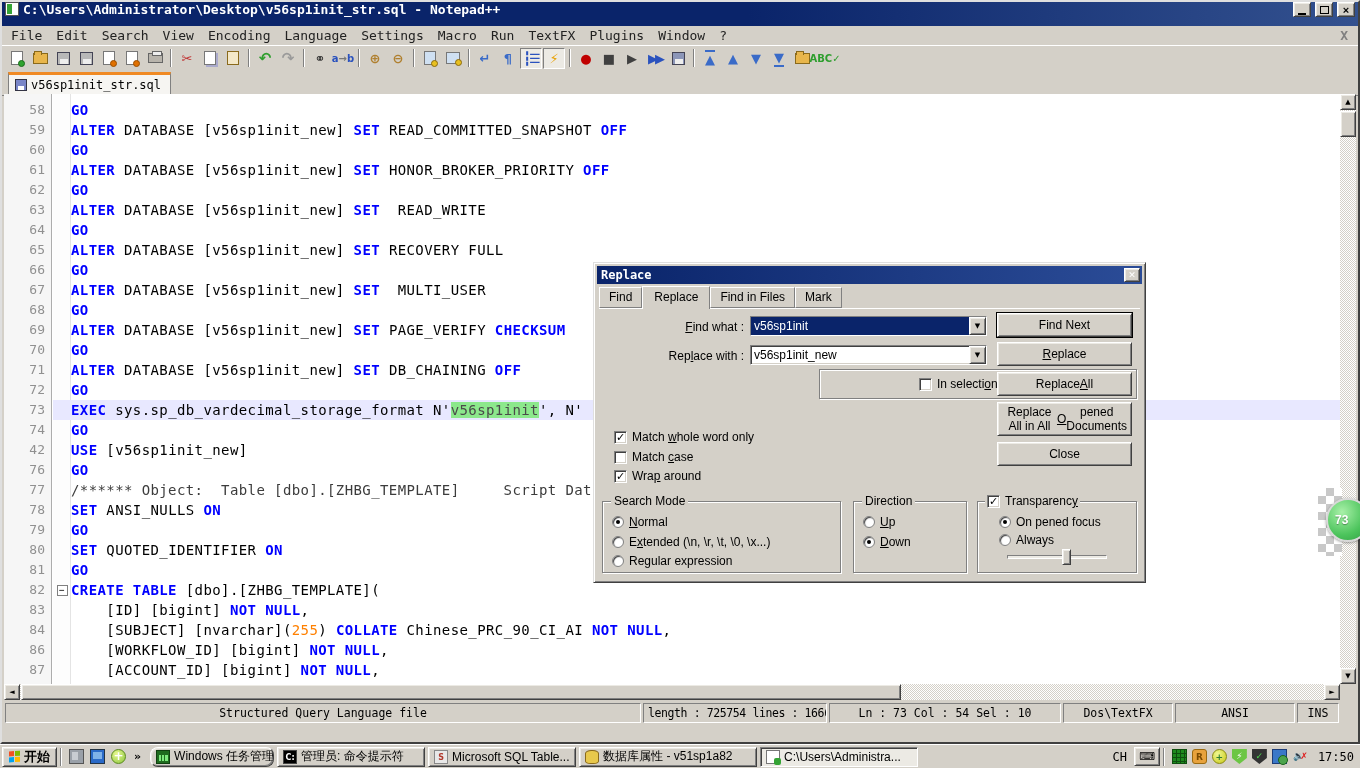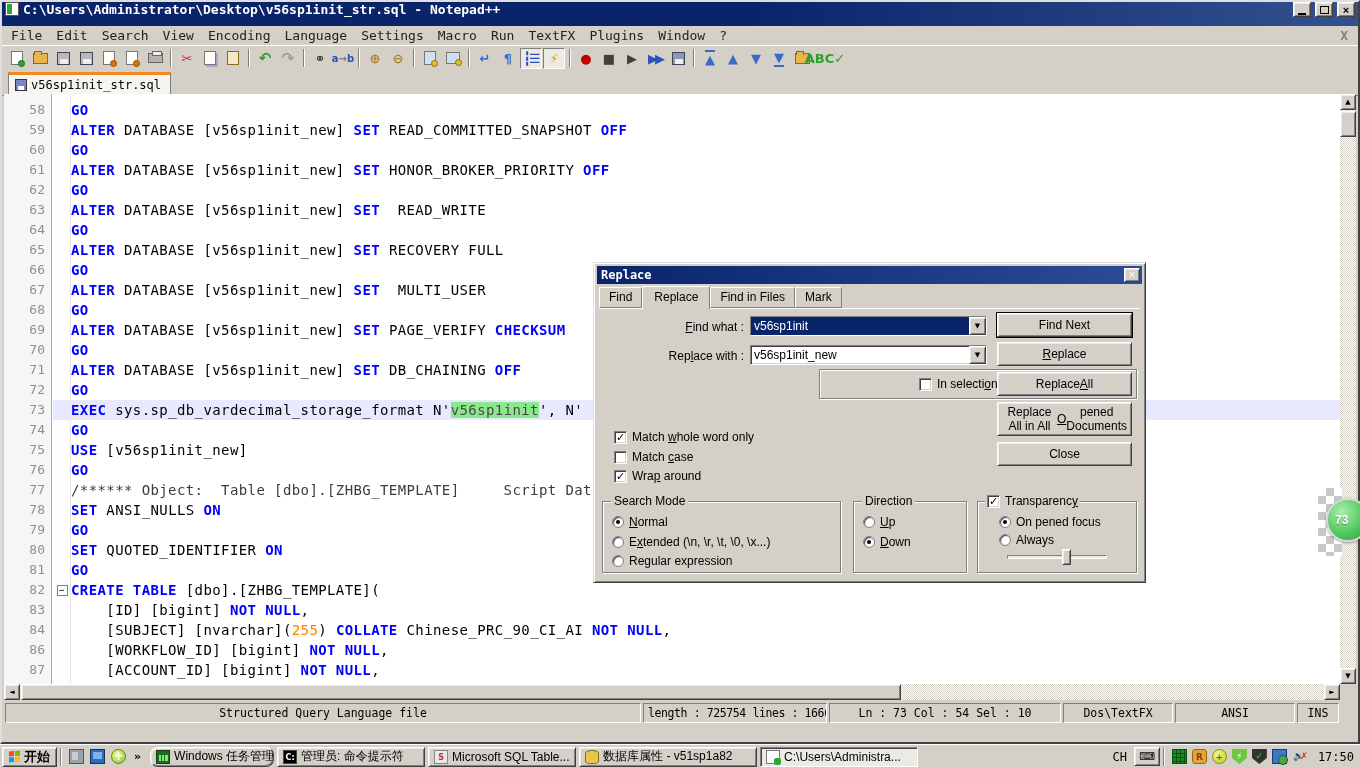--- a/index.html
+++ b/index.html
@@ -351,21 +351,21 @@
         <span class="tb">
           <span class="gch" style="color:#3A6BC8">▼</span>
         </span>
         <span class="tb">
           <span class="gch" style="color:#3A6BC8; border-bottom:2px solid #3A6BC8">▼</span>
         </span>
         <span class="tb">
           <span class="gi-folder"></span>
         </span>
         <span class="tb">
-          <span class="gch" style="color:#2E9E2E; font-size:13px">ABC✓</span>
+          <span class="gch" style="color:#2E9E2E; font-size:10px">ABC✓</span>
         </span>
       </div>
 
     <div class="tabbar">
       <div class="tab active">
         <span class="tab-disk"></span>
         <span>v56sp1init_str.sql</span>
       </div>
     </div>
 
@@ -383,21 +383,21 @@
           <div class="row"><span class="num">65</span><span class="numpad"></span><span class="fold"></span><span class="code"><span class="s-k">ALTER</span><span class="s-t"> DATABASE [v56sp1init_new] </span><span class="s-k">SET</span><span class="s-t"> RECOVERY FULL</span></span></div>
           <div class="row"><span class="num">66</span><span class="numpad"></span><span class="fold"></span><span class="code"><span class="s-k">GO</span></span></div>
           <div class="row"><span class="num">67</span><span class="numpad"></span><span class="fold"></span><span class="code"><span class="s-k">ALTER</span><span class="s-t"> DATABASE [v56sp1init_new] </span><span class="s-k">SET</span><span class="s-t">  MULTI_USER</span></span></div>
           <div class="row"><span class="num">68</span><span class="numpad"></span><span class="fold"></span><span class="code"><span class="s-k">GO</span></span></div>
           <div class="row"><span class="num">69</span><span class="numpad"></span><span class="fold"></span><span class="code"><span class="s-k">ALTER</span><span class="s-t"> DATABASE [v56sp1init_new] </span><span class="s-k">SET</span><span class="s-t"> PAGE_VERIFY </span><span class="s-k">CHECKSUM</span></span></div>
           <div class="row"><span class="num">70</span><span class="numpad"></span><span class="fold"></span><span class="code"><span class="s-k">GO</span></span></div>
           <div class="row"><span class="num">71</span><span class="numpad"></span><span class="fold"></span><span class="code"><span class="s-k">ALTER</span><span class="s-t"> DATABASE [v56sp1init_new] </span><span class="s-k">SET</span><span class="s-t"> DB_CHAINING </span><span class="s-k">OFF</span></span></div>
           <div class="row"><span class="num">72</span><span class="numpad"></span><span class="fold"></span><span class="code"><span class="s-k">GO</span></span></div>
           <div class="row cur"><span class="num">73</span><span class="numpad"></span><span class="fold"></span><span class="code"><span class="s-k">EXEC</span><span class="s-t"> sys.sp_db_vardecimal_storage_format N'</span><span class="s-sel">v56sp1init</span><span class="s-t">', N'</span></span></div>
           <div class="row"><span class="num">74</span><span class="numpad"></span><span class="fold"></span><span class="code"><span class="s-k">GO</span></span></div>
-          <div class="row"><span class="num">75</span><span class="numpad"></span><span class="fold"></span><span class="code"><span class="s-k">USE</span><span class="s-t"> [v56sp1init_new]</span></span></div>
+          <div class="row"><span class="num">42</span><span class="numpad"></span><span class="fold"></span><span class="code"><span class="s-k">USE</span><span class="s-t"> [v56sp1init_new]</span></span></div>
           <div class="row"><span class="num">76</span><span class="numpad"></span><span class="fold"></span><span class="code"><span class="s-k">GO</span></span></div>
           <div class="row"><span class="num">77</span><span class="numpad"></span><span class="fold"></span><span class="code"><span class="s-c">/****** Object:  Table [dbo].[ZHBG_TEMPLATE]     Script Dat</span></span></div>
           <div class="row"><span class="num">78</span><span class="numpad"></span><span class="fold"></span><span class="code"><span class="s-k">SET</span><span class="s-t"> ANSI_NULLS </span><span class="s-k">ON</span></span></div>
           <div class="row"><span class="num">79</span><span class="numpad"></span><span class="fold"></span><span class="code"><span class="s-k">GO</span></span></div>
           <div class="row"><span class="num">80</span><span class="numpad"></span><span class="fold"></span><span class="code"><span class="s-k">SET</span><span class="s-t"> QUOTED_IDENTIFIER </span><span class="s-k">ON</span></span></div>
           <div class="row"><span class="num">81</span><span class="numpad"></span><span class="fold"></span><span class="code"><span class="s-k">GO</span></span></div>
           <div class="row"><span class="num">82</span><span class="numpad"></span><span class="fold"><span class="foldbox">−</span></span><span class="code"><span class="s-k">CREATE TABLE</span><span class="s-t"> [dbo].[ZHBG_TEMPLATE](</span></span></div>
           <div class="row"><span class="num">83</span><span class="numpad"></span><span class="fold"></span><span class="code"><span class="s-t">    [ID] [bigint] </span><span class="s-k">NOT NULL</span><span class="s-t">,</span></span></div>
           <div class="row"><span class="num">84</span><span class="numpad"></span><span class="fold"></span><span class="code"><span class="s-t">    [SUBJECT] [nvarchar](</span><span class="s-o">255</span><span class="s-t">) </span><span class="s-k">COLLATE</span><span class="s-t"> Chinese_PRC_90_CI_AI </span><span class="s-k">NOT NULL</span><span class="s-t">,</span></span></div>
           <div class="row"><span class="num">86</span><span class="numpad"></span><span class="fold"></span><span class="code"><span class="s-t">    [WORKFLOW_ID] [bigint] </span><span class="s-k">NOT NULL</span><span class="s-t">,</span></span></div>

